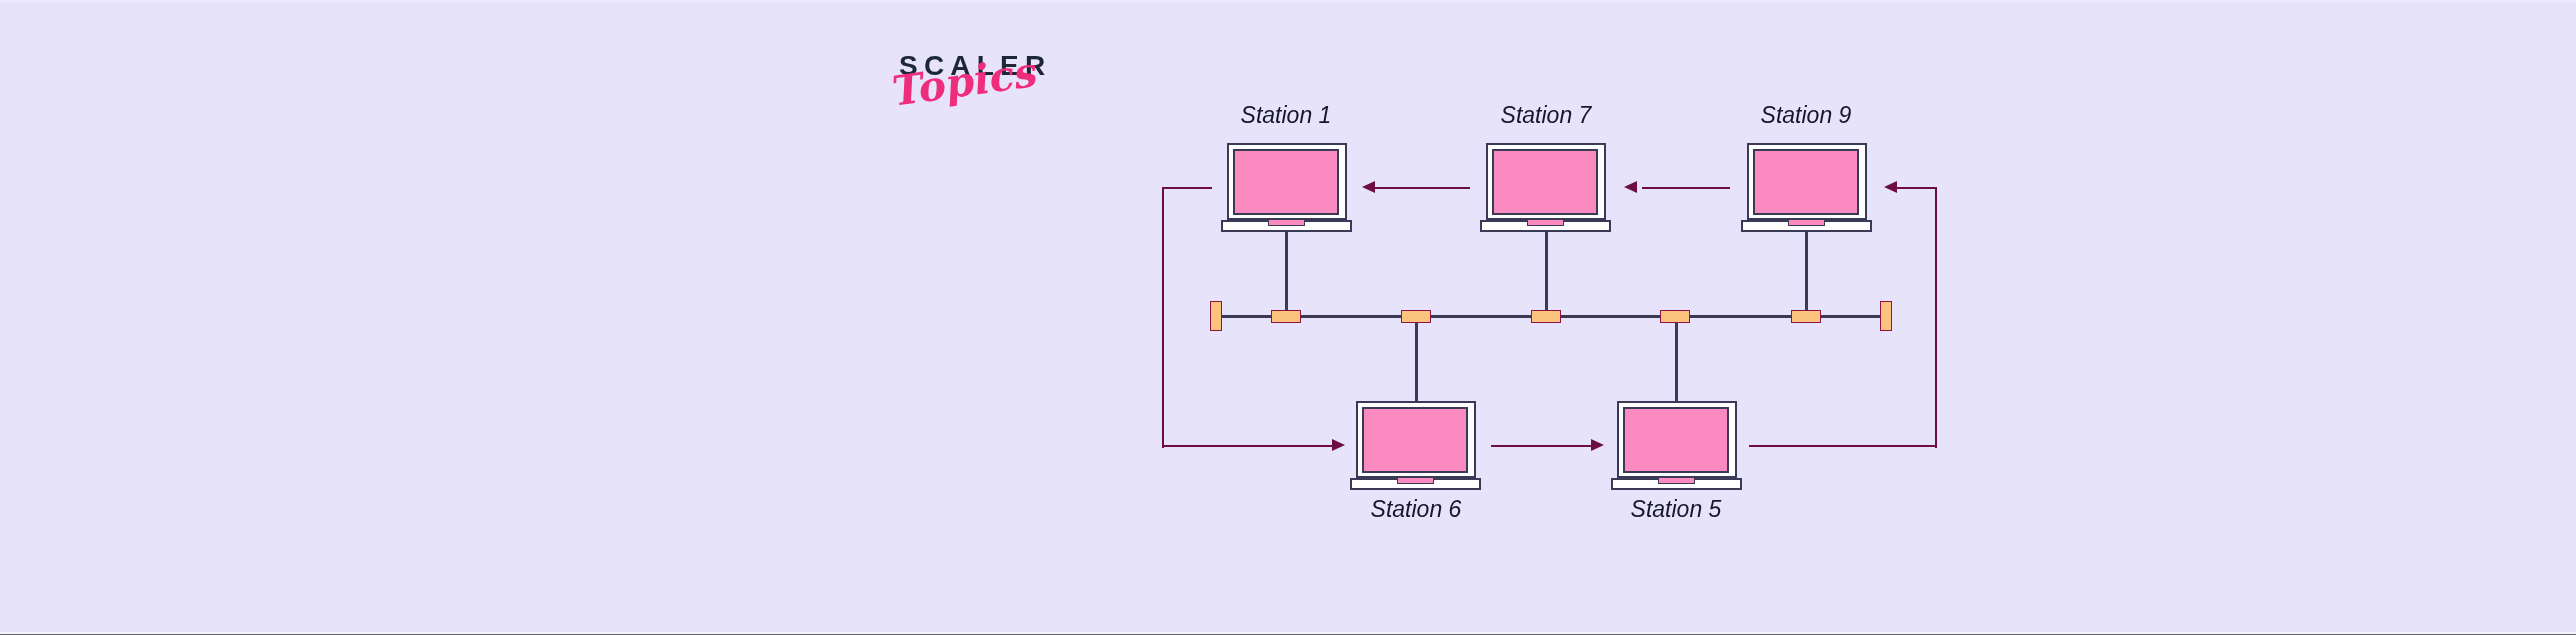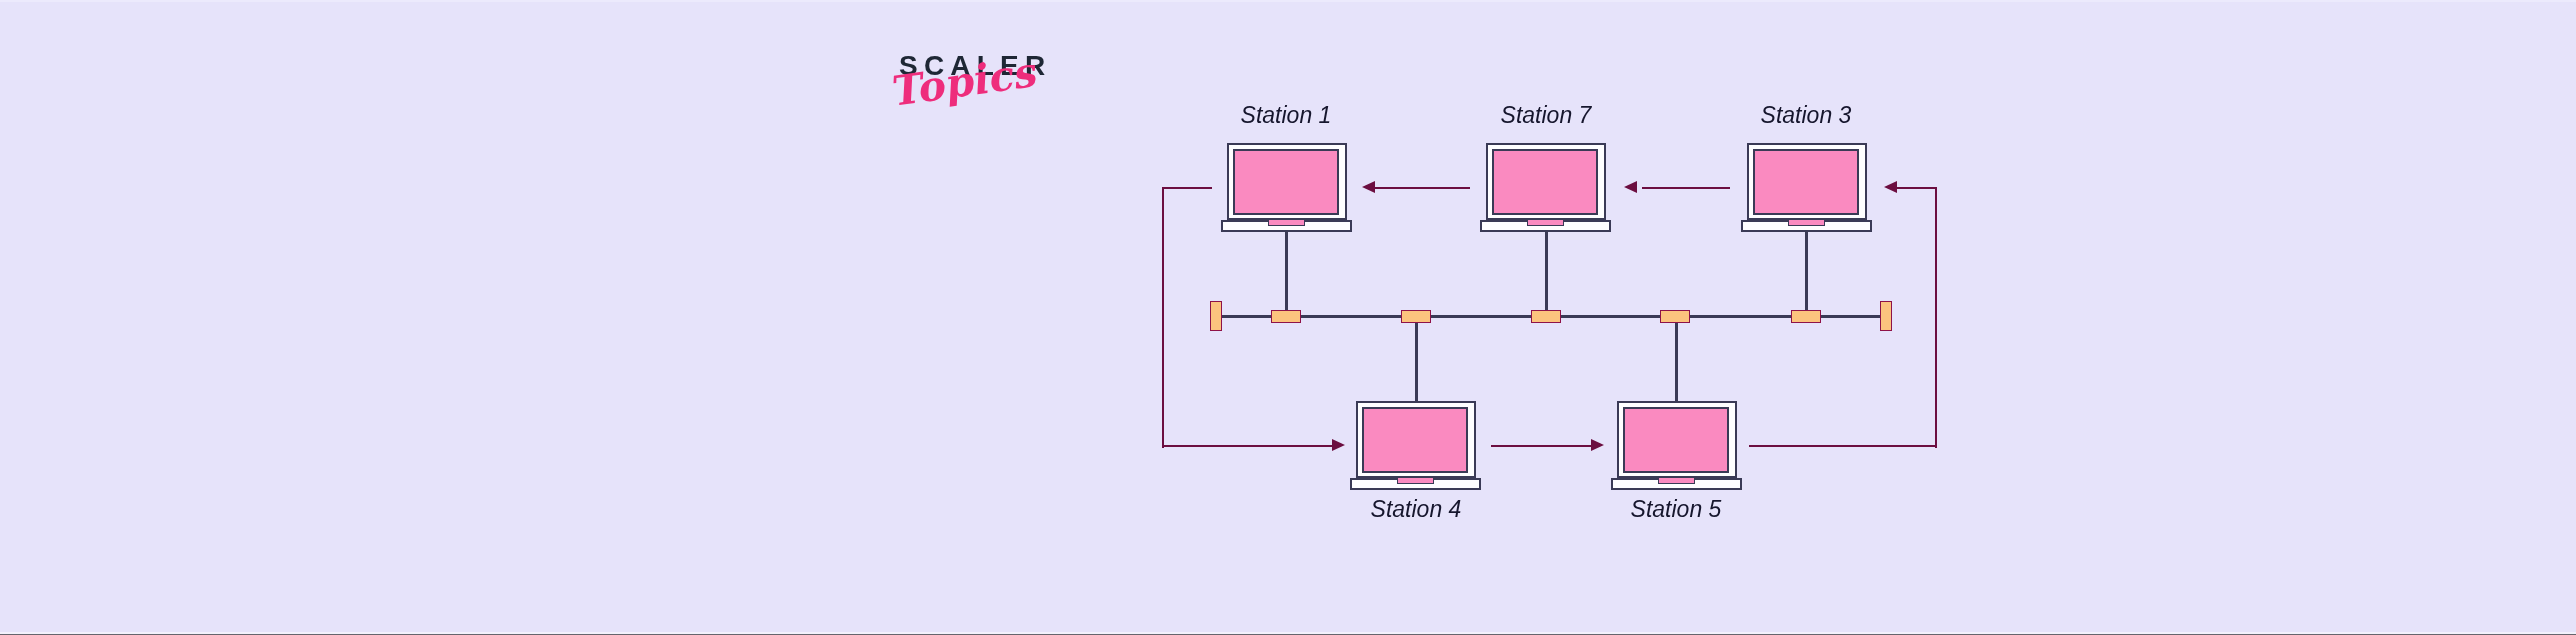--- a/index.html
+++ b/index.html
@@ -72,22 +72,22 @@
   <div class="abs strip-bot"></div>
   <div class="abs strip-edge"></div>
 
   <div class="abs">
     <div class="abs logo-scaler">SCALER</div>
     <div class="abs logo-topics">Topics</div>
   </div>
 
   <div class="abs label toprow" style="left:1183px">Station 1</div>
   <div class="abs label toprow" style="left:1443px">Station 7</div>
-  <div class="abs label toprow" style="left:1703px">Station 3</div>
-  <div class="abs label botrow" style="left:1313px">Station 4</div>
+  <div class="abs label toprow" style="left:1703px">Station 9</div>
+  <div class="abs label botrow" style="left:1313px">Station 6</div>
   <div class="abs label botrow" style="left:1573px">Station 5</div>
 
   <div class="abs laptop toprow" style="left:1221px">
     <div class="bezel"></div>
     <div class="screen"></div>
     <div class="base"></div>
     <div class="pad"></div>
   </div>
   <div class="abs laptop toprow" style="left:1480px">
     <div class="bezel"></div>

